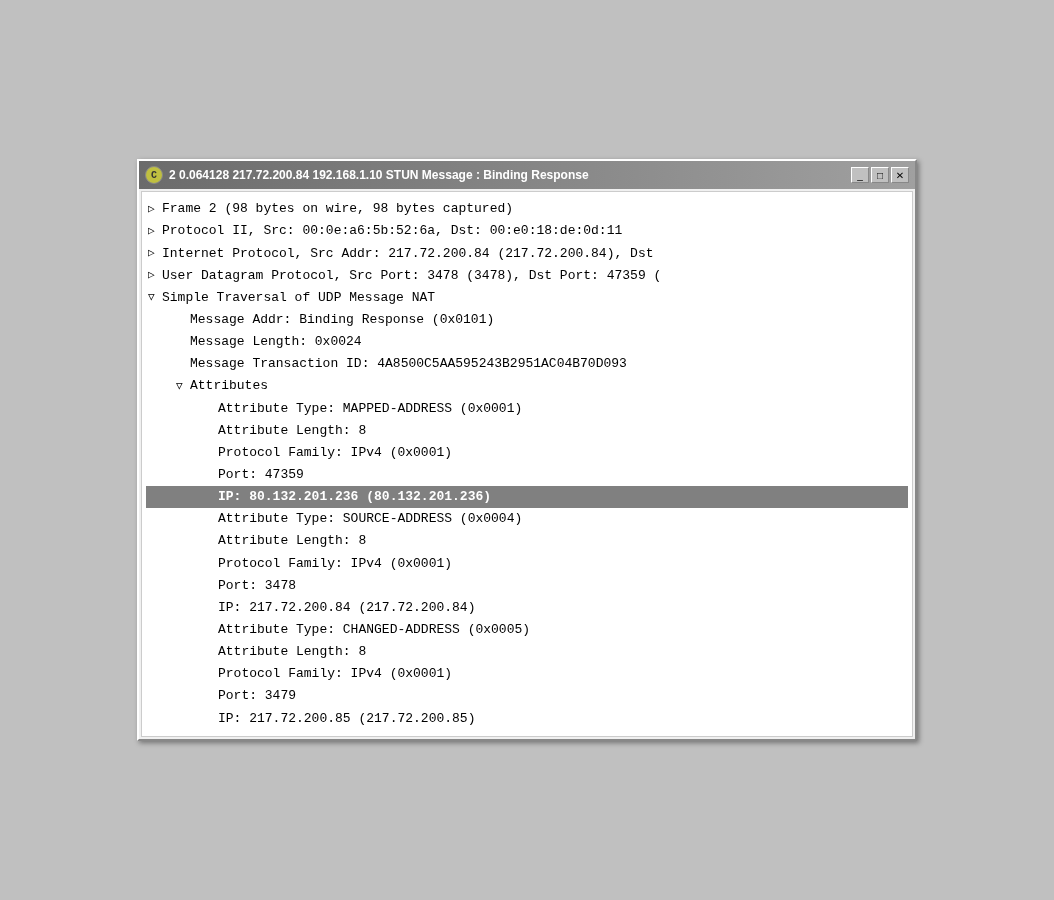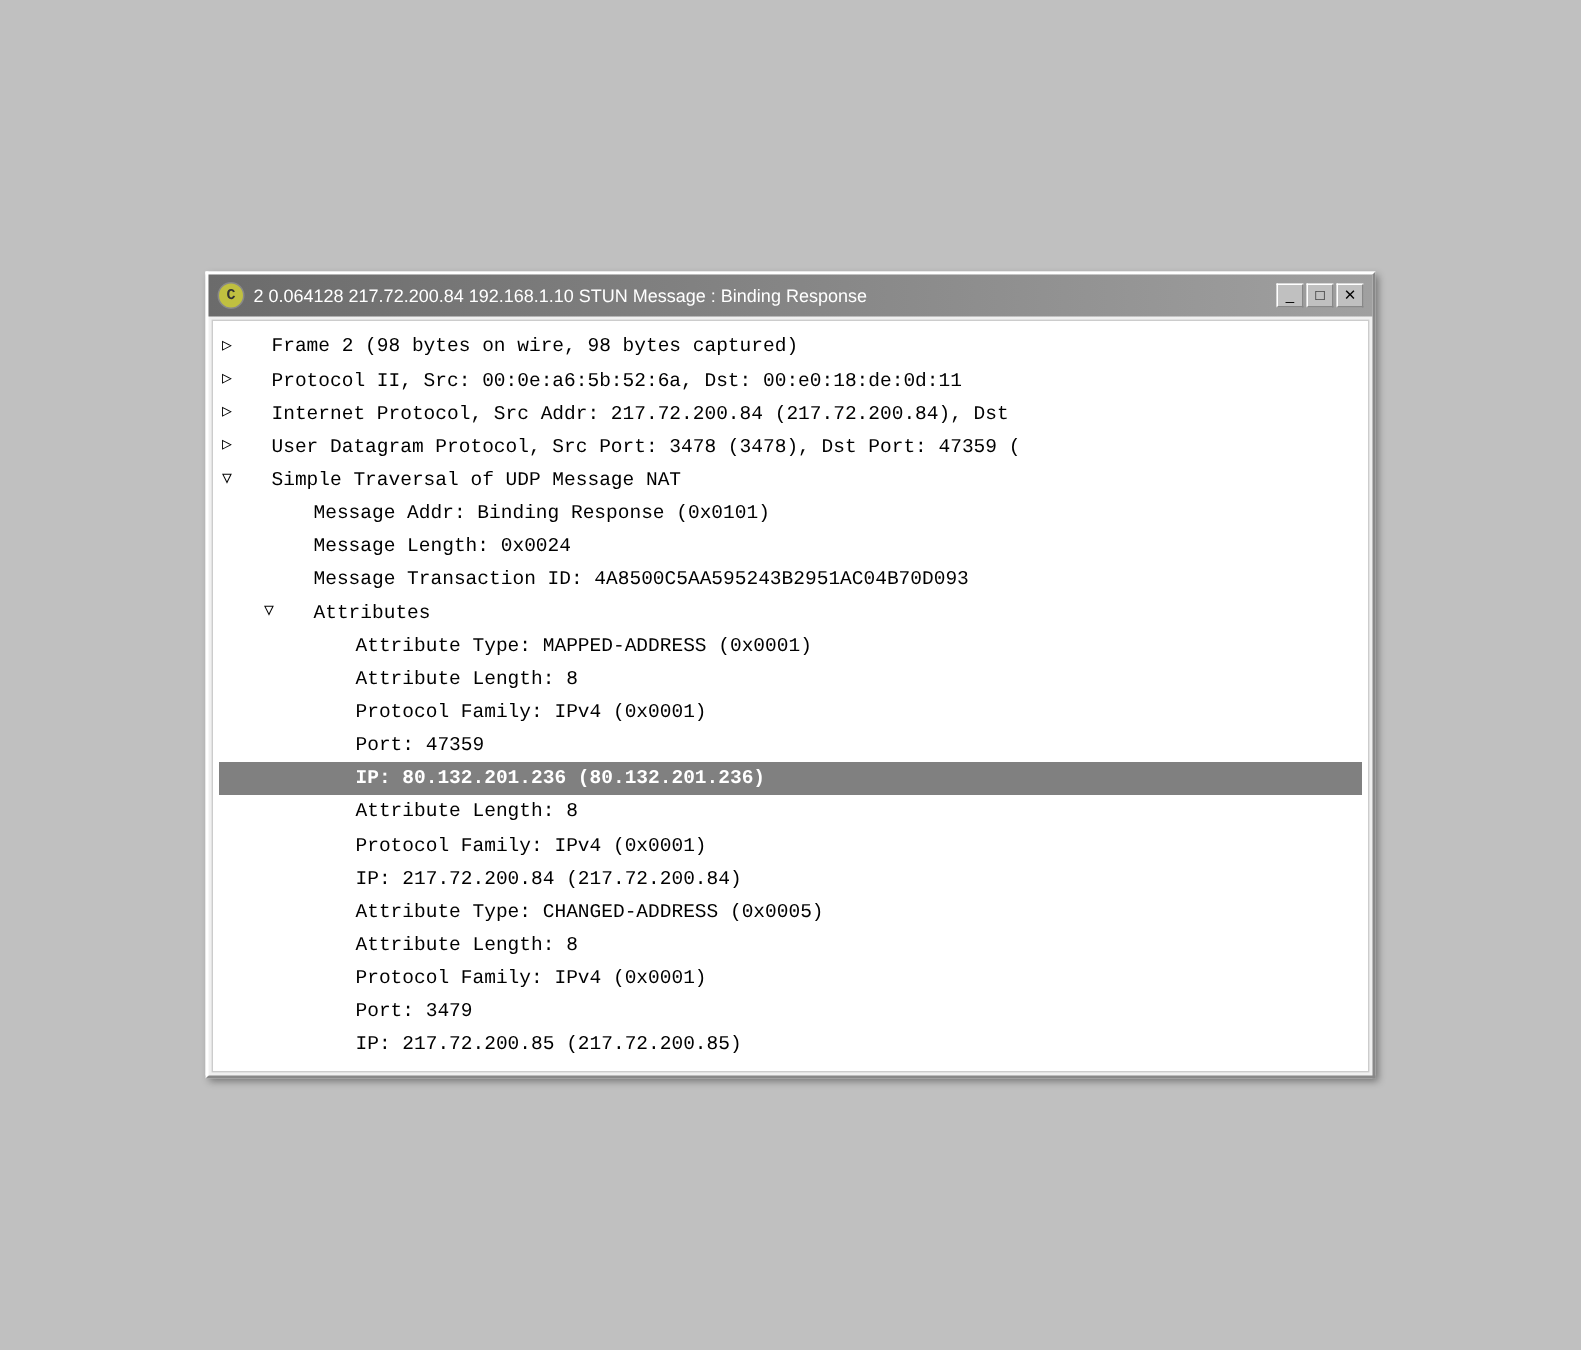--- a/index.html
+++ b/index.html
@@ -53,21 +53,21 @@
       align-items: center;
       justify-content: center;
       font-size: 10px;
       color: #333;
       font-weight: bold;
     }
 
     .title-text {
       font-family: Arial, sans-serif;
       font-size: 12px;
-      font-weight: normal;
+      font-weight: bold;
       color: #fff;
     }
 
     .title-bar-right {
       display: flex;
       gap: 2px;
     }
 
     .win-btn {
       width: 18px;
@@ -121,21 +121,20 @@
       color: #000;
     }
 
     .tree-row.highlighted .arrow {
       color: #fff;
     }
 
     .row-text {
       font-family: 'Courier New', Courier, monospace;
       font-size: 13px;
-      margin-left: 19px;
     }
   </style>
 </head>
 <body>
 
 <div class="window">
   <div class="title-bar">
     <div class="title-bar-left">
       <div class="title-icon">C</div>
       <span class="title-text">2 0.064128 217.72.200.84 192.168.1.10 STUN Message : Binding Response</span>
@@ -213,26 +212,36 @@
         <span class="row-text">Port: 47359</span>
       </div>
       <div class="tree-row highlighted">
         <span class="indent" style="display: inline-block; width: 56px;"></span>
         <span class="arrow"></span>
         <span class="row-text">IP: 80.132.201.236 (80.132.201.236)</span>
       </div>
       <div class="tree-row">
         <span class="indent" style="display: inline-block; width: 56px;"></span>
         <span class="arrow"></span>
+        <span class="row-text">Attribute Type: SOURCE-ADDRESS (0x0004)</span>
+      </div>
+      <div class="tree-row">
+        <span class="indent" style="display: inline-block; width: 56px;"></span>
+        <span class="arrow"></span>
         <span class="row-text">Attribute Length: 8</span>
       </div>
       <div class="tree-row">
         <span class="indent" style="display: inline-block; width: 56px;"></span>
         <span class="arrow"></span>
         <span class="row-text">Protocol Family: IPv4 (0x0001)</span>
+      </div>
+      <div class="tree-row">
+        <span class="indent" style="display: inline-block; width: 56px;"></span>
+        <span class="arrow"></span>
+        <span class="row-text">Port: 3478</span>
       </div>
       <div class="tree-row">
         <span class="indent" style="display: inline-block; width: 56px;"></span>
         <span class="arrow"></span>
         <span class="row-text">IP: 217.72.200.84 (217.72.200.84)</span>
       </div>
       <div class="tree-row">
         <span class="indent" style="display: inline-block; width: 56px;"></span>
         <span class="arrow"></span>
         <span class="row-text">Attribute Type: CHANGED-ADDRESS (0x0005)</span>

